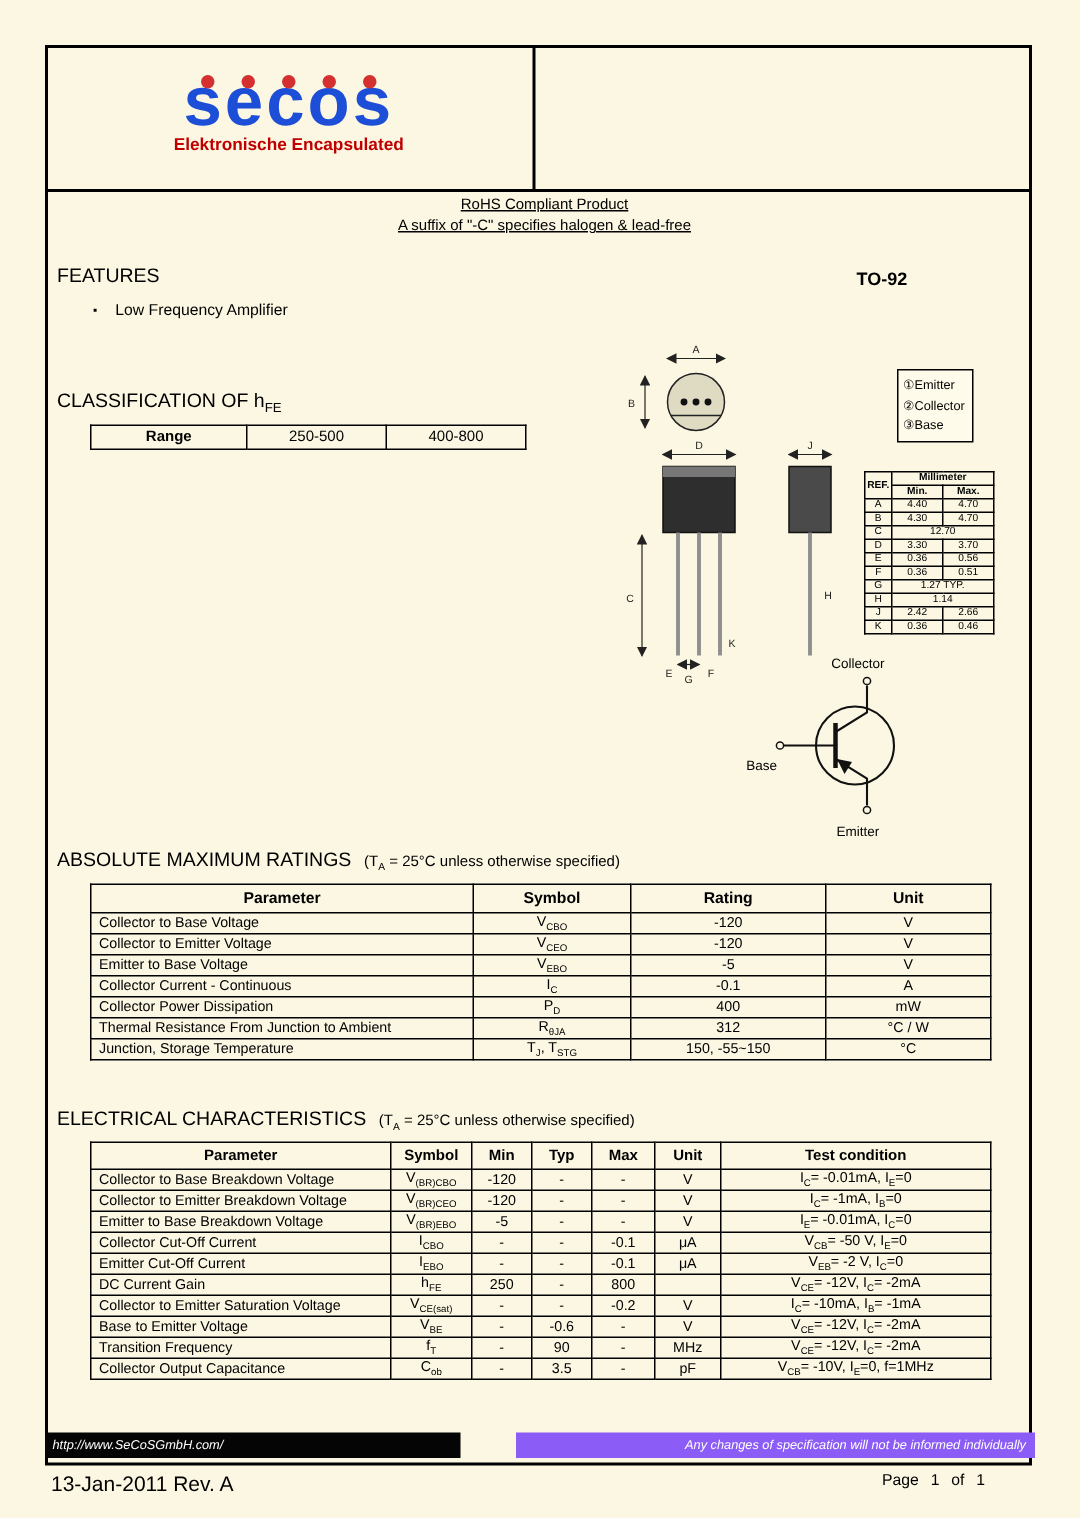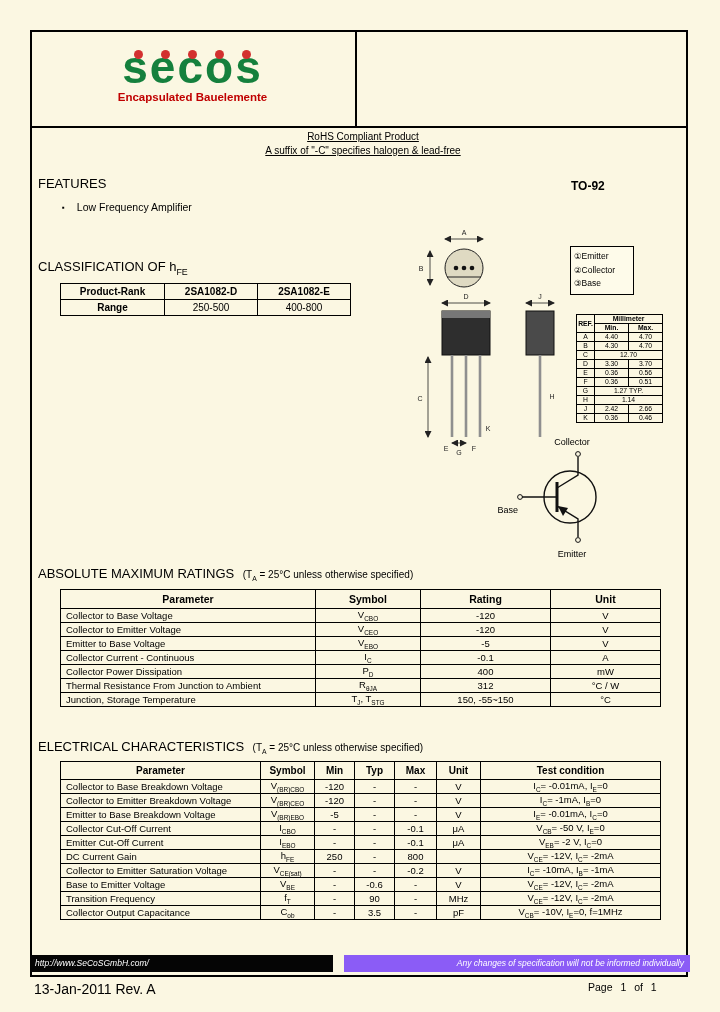--- a/index.html
+++ b/index.html
@@ -4,21 +4,21 @@
 <style>
   * { box-sizing: border-box; margin: 0; padding: 0; }
   body { margin: 0; background: #777; font-family: "Liberation Sans", sans-serif; }
   .page { position: relative; width: 720px; height: 1012px; background: #FBF7E2; color: #000; overflow: hidden; margin: 0 auto; font-family: "Liberation Sans", sans-serif; }
   .abs { position: absolute; }
   .frame { left: 30px; top: 30px; width: 658px; height: 947px; border: 2px solid #000; }
   .vline { left: 355px; top: 32px; height: 94px; border-left: 2px solid #000; }
   .hline { left: 32px; top: 126px; width: 654px; border-top: 2px solid #000; }
 
   .logo { left: 95px; top: 44px; width: 195px; text-align: center; }
-  .logo-word { font-size: 46px; font-weight: bold; color: #15803d; letter-spacing: 2px; line-height: 46px; }
+  .logo-word { font-size: 46px; font-weight: bold; color: #1d4ed8; letter-spacing: 2px; line-height: 46px; }
   .logo-sub { color: #C00000; font-weight: bold; font-size: 11.5px; margin-top: 1px; }
   .dot { width: 9px; height: 9px; border-radius: 50%; background: #D3302F; }
 
   .titleblock { left: 358px; top: 50px; width: 328px; text-align: center; font-family: "Liberation Serif", serif; }
   .t1 { font-size: 21px; font-weight: bold; }
   .t2 { font-size: 11px; font-weight: bold; margin-top: 5px; }
   .t3 { font-size: 12.5px; font-weight: bold; margin-top: 3px; }
 
   .rohs { left: 128px; top: 131px; width: 470px; text-align: center; font-size: 10px; }
   .u { text-decoration: underline; margin-bottom: 3px; }
@@ -40,42 +40,42 @@
   .t-abs td.l, .t-elec td.l { text-align: left; padding-left: 5px; }
 
   .t-elec { left: 60px; top: 761px; width: 600px; font-size: 9.5px; }
   .t-elec th { border: 1.2px solid #000; height: 18px; font-size: 10px; }
   .t-elec td { border: 1.2px solid #000; height: 14px; text-align: center; padding: 0 2px; }
 
   .dims { left: 576px; top: 314px; width: 86px; font-size: 6.8px; }
   .dims th, .dims td { border: 1px solid #000; text-align: center; padding: 0; height: 8px; line-height: 8px; }
   .dims th { font-weight: bold; }
 
-  .pinbox { left: 570px; top: 246px; width: 64px; border: 1.5px solid #000; background: #FEFBEA; font-size: 8.5px; padding: 3px; line-height: 1.6; }
-
-  .bar-l { left: 30px; top: 955px; width: 303px; height: 17px; background: #050505; color: #fff; font-size: 8.5px; font-style: italic; line-height: 17px; padding-left: 5px; }
+  .pinbox { left: 598px; top: 246px; width: 51px; border: 1.5px solid #000; background: #FEFBEA; font-size: 8.5px; padding: 3px; line-height: 1.6; }
+
+  .bar-l { left: 30px; top: 955px; width: 277px; height: 17px; background: #050505; color: #fff; font-size: 8.5px; font-style: italic; line-height: 17px; padding-left: 5px; }
   .bar-r { left: 344px; top: 955px; width: 346px; height: 17px; background: #8b5cf6; color: #fff; font-size: 8.5px; font-style: italic; line-height: 17px; text-align: right; padding-right: 6px; }
   .daterev { left: 34px; top: 981px; font-size: 14px; }
   .pageno { left: 588px; top: 981px; font-size: 10.5px; word-spacing: 5px; }
 
   sub { font-size: 0.68em; }
   .dl { font: 7px "Liberation Sans", sans-serif; fill: #222; }
   .sl { font: 9px "Liberation Sans", sans-serif; fill: #000; }
   .dim { stroke: #222; stroke-width: 0.8; }
   .lead { stroke: #8F8F8F; stroke-width: 2.6; }
 </style>
 </head>
 <body>
 
 <div class="page">
   <div class="abs frame"></div>
 
   <div class="abs logo">
     <div class="logo-word">secos</div>
-    <div class="logo-sub">Encapsulated Bauelemente</div>
+    <div class="logo-sub">Elektronische Encapsulated</div>
   </div>
   <span class="abs dot" style="left:134px;top:50px"></span>
   <span class="abs dot" style="left:161px;top:50px"></span>
   <span class="abs dot" style="left:188px;top:50px"></span>
   <span class="abs dot" style="left:215px;top:50px"></span>
   <span class="abs dot" style="left:242px;top:50px"></span>
 
   <div class="abs vline"></div>
   <div class="abs hline"></div>
 
@@ -92,25 +92,20 @@
   </div>
 
   <div class="abs h1" style="left:38px;top:259px">CLASSIFICATION OF h<sub>FE</sub></div>
   <table class="abs ctable">
     <colgroup>
         <col style="width:104px">
         <col style="width:93px">
         <col style="width:93px">
       </colgroup>
     <tbody>
-        <tr>
-      <td class="b">Product-Rank</td>
-      <td class="b">2SA1082-D</td>
-      <td class="b">2SA1082-E</td>
-    </tr>
     <tr>
       <td class="b">Range</td>
       <td>250-500</td>
       <td>400-800</td>
     </tr>
   </tbody>
     </table>
 
   <svg class="abs" style="left:400px;top:225px" width="280" height="335" viewBox="0 0 280 335">
     <defs>

